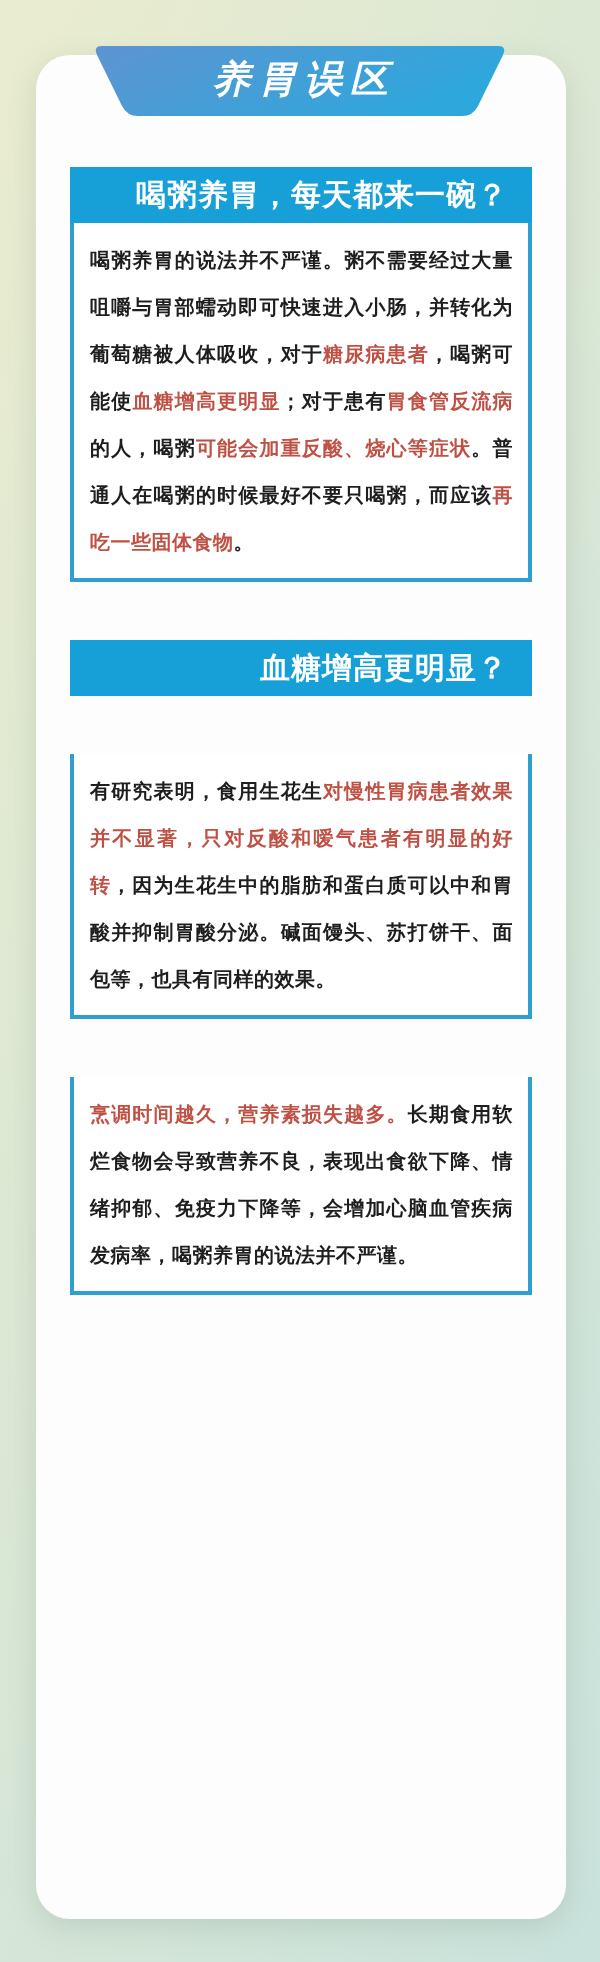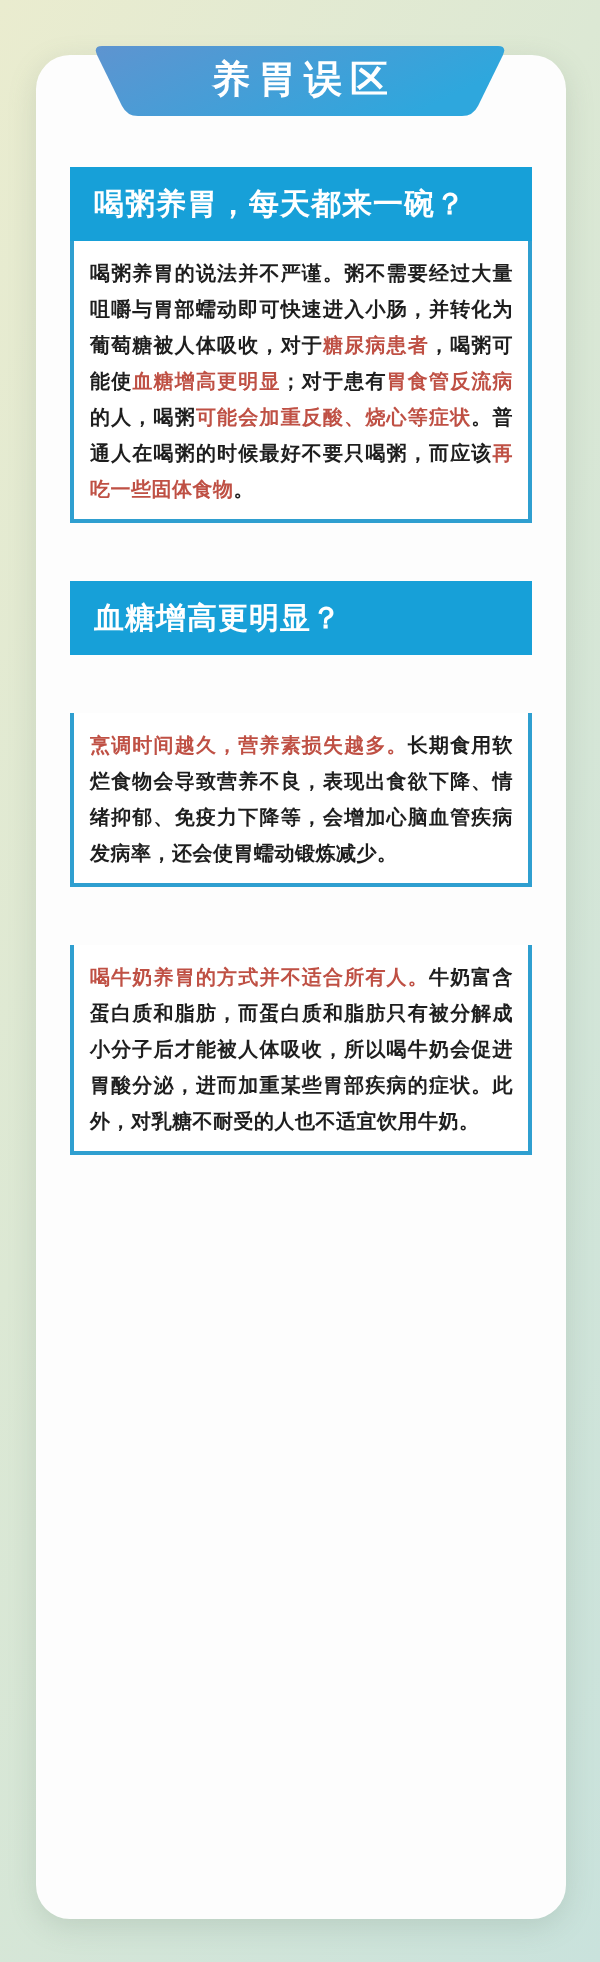--- a/index.html
+++ b/index.html
@@ -28,20 +28,21 @@
     box-shadow: 0 8px 28px rgba(110, 130, 115, 0.22);
   }
   .ribbon {
     position: absolute;
     top: 46px;
     left: 50%;
     transform: translateX(-50%);
     width: 412px;
     height: 74px;
     z-index: 2;
+    font-style: italic;
   }
   .ribbon svg { display: block; }
   .ribbon-title {
     position: absolute;
     left: 0; top: 0;
     width: 100%; height: 66px;
     display: flex;
     align-items: center;
     justify-content: center;
     color: #ffffff;
@@ -49,41 +50,42 @@
     font-weight: bold;
     letter-spacing: 8px;
     text-indent: 8px;
   }
   .card {
     width: 462px;
     margin: 0 auto 58px auto;
   }
   .card-header {
     background: var(--header-blue, #17a0d8);
-    height: 74px;
+    height: 56px;
     display: flex;
     align-items: center;
     padding: 0 24px;
     box-sizing: border-box;
+    justify-content: flex-end;
   }
   .card-title {
     margin: 0;
     color: #ffffff;
     font-size: 30px;
     font-weight: bold;
     letter-spacing: 1px;
     white-space: nowrap;
   }
   .card-body {
     border: 4px solid var(--card-border-blue, #2f9fd0);
     border-top: none;
     background: #ffffff;
     padding: 14px 15px 12px 16px;
     font-size: 20px;
-    line-height: 36px;
+    line-height: 47px;
     font-weight: 600;
     letter-spacing: 0.5px;
     color: var(--body-text, #1e1e1e);
     text-align: justify;
   }
   .hl { color: var(--highlight-red, #bf5044); }
 </style>
 </head>
 <body>
 
@@ -98,28 +100,28 @@
       <div class="card-body"><span>喝粥养胃的说法并不严谨。粥不需要经过大量咀嚼与胃部蠕动即可快速进入小肠，并转化为葡萄糖被人体吸收，对于</span><span class="hl">糖尿病患者</span><span>，喝粥可能使</span><span class="hl">血糖增高更明显</span><span>；对于患有</span><span class="hl">胃食管反流病</span><span>的人，喝粥</span><span class="hl">可能会加重反酸、烧心等症状</span><span>。普通人在喝粥的时候最好不要只喝粥，而应该</span><span class="hl">再吃一些固体食物</span><span>。</span></div>
     </section>
 
     <section class="card">
       <div class="card-header">
         <h2 class="card-title">血糖增高更明显？</h2>
       </div>
     </section>
 
     <section class="card">
+      <div class="card-body"><span>有研究表明，食用生花生</span><span class="hl">对慢性胃病患者效果并不显著，只对反酸和嗳气患者有明显的好转</span><span>，因为生花生中的脂肪和蛋白质可以中和胃酸并抑制胃酸分泌。碱面馒头、苏打饼干、面包等，也具有同样的效果。</span></div>
     </section>
 
     <section class="card">
-      <div class="card-body"><span class="hl">烹调时间越久，营养素损失越多。</span><span>长期食用软烂食物会导致营养不良，表现出食欲下降、情绪抑郁、免疫力下降等，会增加心脑血管疾病发病率，还会使胃蠕动锻炼减少。</span></div>
+      <div class="card-body"><span class="hl">烹调时间越久，营养素损失越多。</span><span>长期食用软烂食物会导致营养不良，表现出食欲下降、情绪抑郁、免疫力下降等，会增加心脑血管疾病发病率，喝粥养胃的说法并不严谨。</span></div>
     </section>
 
     <section class="card">
-      <div class="card-body"><span class="hl">喝牛奶养胃的方式并不适合所有人。</span><span>牛奶富含蛋白质和脂肪，而蛋白质和脂肪只有被分解成小分子后才能被人体吸收，所以喝牛奶会促进胃酸分泌，进而加重某些胃部疾病的症状。此外，对乳糖不耐受的人也不适宜饮用牛奶。</span></div>
     </section>
 
   </div>
 
   <div class="ribbon">
     <svg width="412" height="74" viewBox="0 0 412 74">
       <defs>
         <linearGradient id="ribbonGrad" x1="0" y1="0" x2="1" y2="0.35">
           <stop offset="0" stop-color="#5e94d0"></stop>
           <stop offset="1" stop-color="#2ea7dd"></stop>

